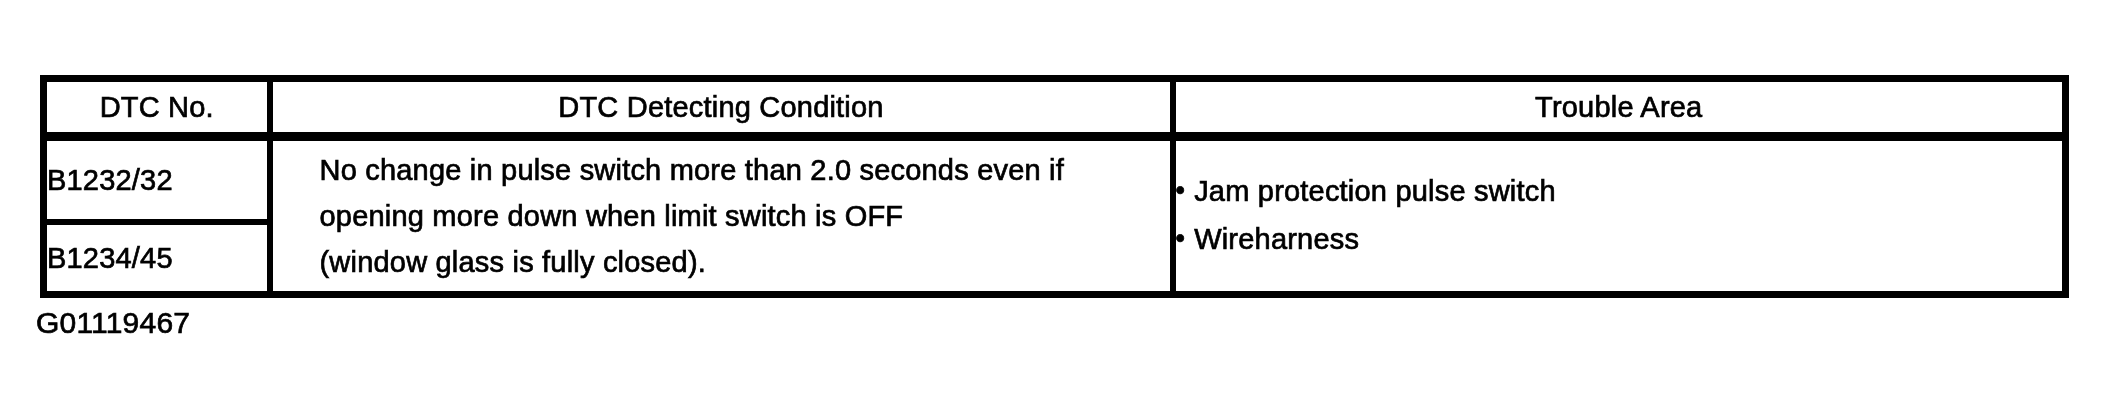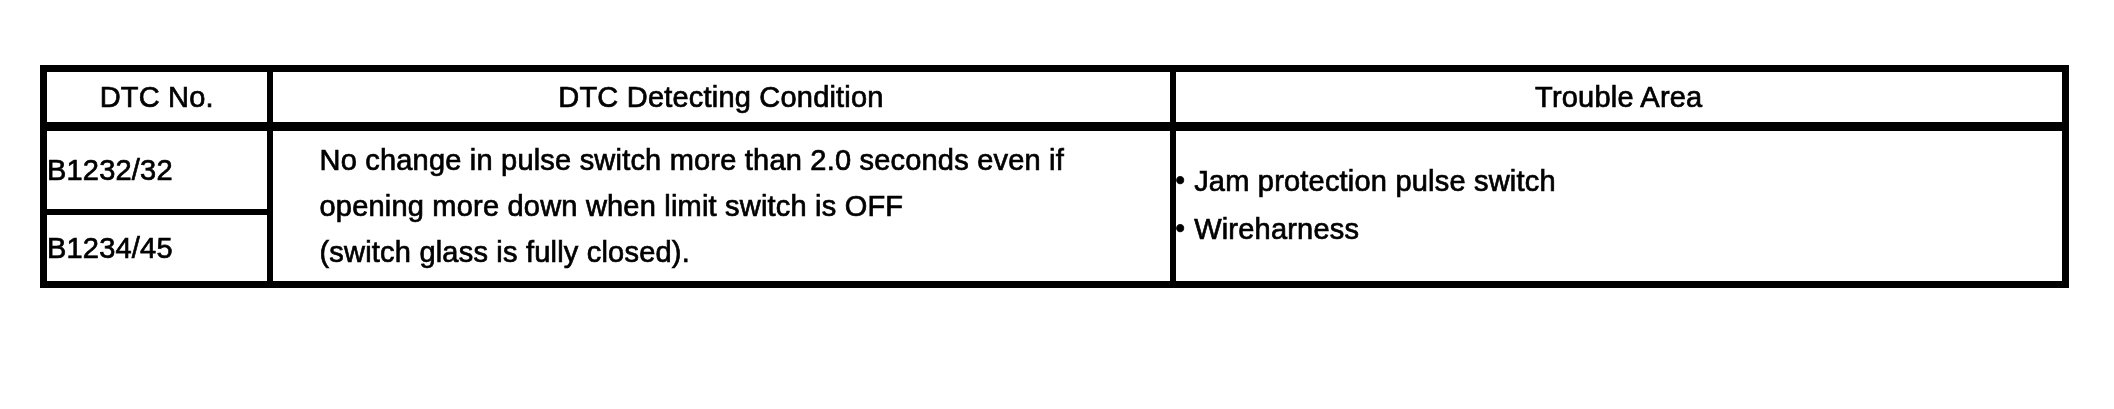--- a/index.html
+++ b/index.html
@@ -19,21 +19,21 @@
     background: #ffffff;
   }
   
   .ink {
     -webkit-text-stroke: 0.7px currentColor;
     letter-spacing: 0.2px;
   }
   table.dtc-table {
     position: absolute;
     left: 40px;
-    top: 65px;
+    top: 75px;
     width: 1758px;
     height: 214px;
     border-collapse: collapse;
     table-layout: fixed;
   }
   table.dtc-table th,
   table.dtc-table td {
     border: 6px solid #000000;
     padding: 0;
     font-size: 29px;
@@ -107,31 +107,32 @@
       <tr class="header-row">
         <th class="ink">DTC No.</th>
         <th class="ink">DTC Detecting Condition</th>
         <th class="ink">Trouble Area</th>
       </tr>
       <tr>
         <td class="dtc-code dtc-code-top ink">B1232/32</td>
         <td class="condition-cell" rowspan="2">
           <div class="condition-line ink">No change in pulse switch more than 2.0 seconds even if</div>
           <div class="condition-line ink">opening more down when limit switch is OFF</div>
-          <div class="condition-line ink">(switch glass is fully closed).</div>
+          <div class="condition-line ink">(window glass is fully closed).</div>
         </td>
         <td class="trouble-cell" rowspan="2">
           <div class="trouble-item">
             <span class="bullet-glyph ink">•</span><span class="ink">Jam protection pulse switch</span>
           </div>
           <div class="trouble-item">
             <span class="bullet-glyph ink">•</span><span class="ink">Wireharness</span>
           </div>
         </td>
       </tr>
       <tr>
         <td class="dtc-code dtc-code-bottom ink">B1234/45</td>
       </tr>
     </tbody>
   </table>
 
+  <div class="figure-code ink">G01119467</div>
 
 </div>
 
 </body></html>

